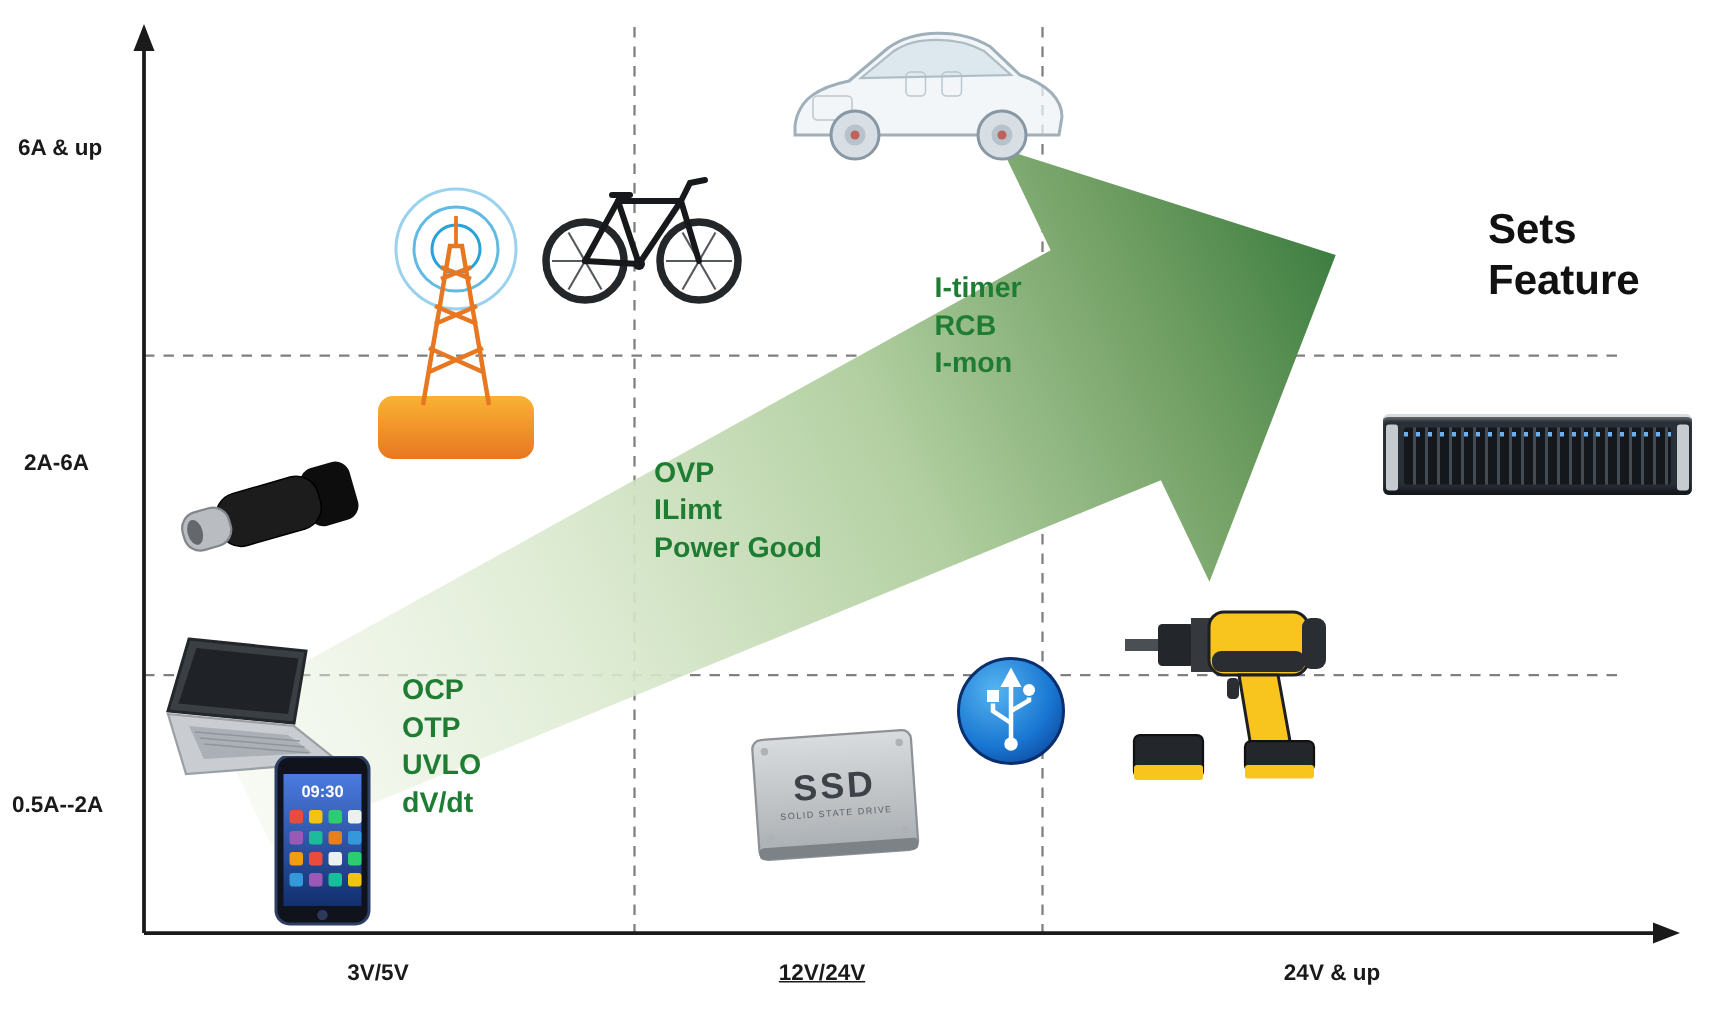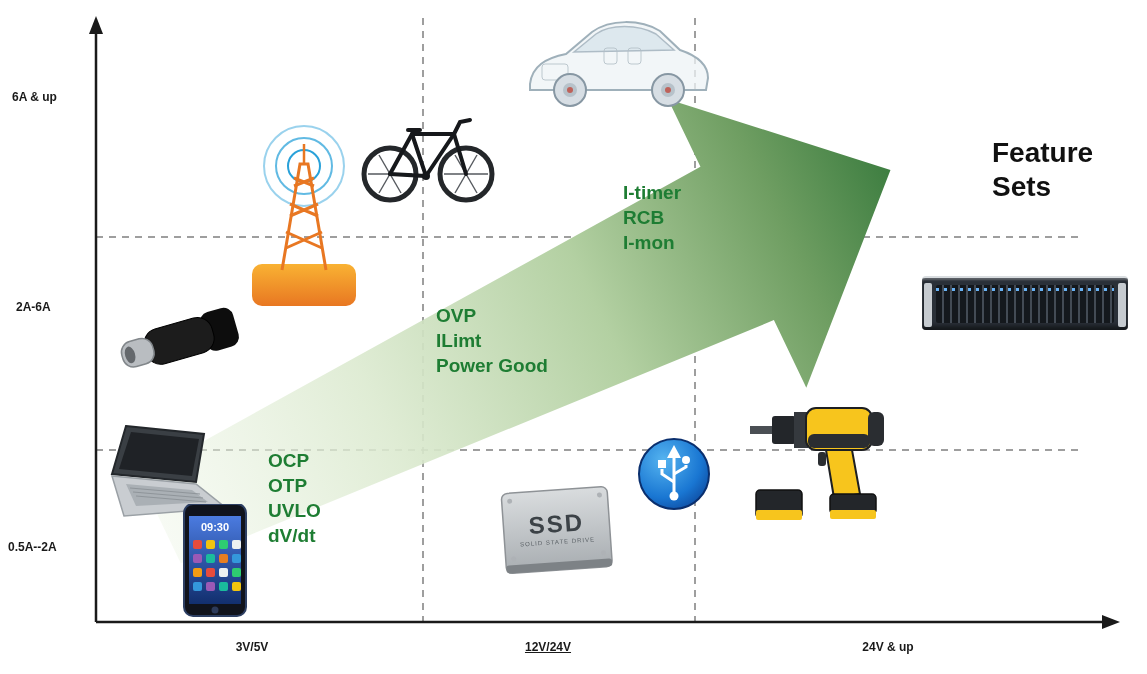--- a/index.html
+++ b/index.html
@@ -3,21 +3,21 @@
 <meta charset="utf-8">
 <style>
   * { box-sizing: border-box; }
   html, body { margin: 0; padding: 0; background: #ffffff; }
   .canvas {
     position: relative; width: 1147px; height: 674px; background: #fff;
     overflow: hidden; font-family: "Liberation Sans", sans-serif;
   }
   .layer { position: absolute; left: 0; top: 0; }
   .axis-label {
-    position: absolute; font-weight: bold; font-size: 12px;
+    position: absolute; font-weight: bold; font-size: 15px;
     color: var(--axis-black, #1a1a1a); white-space: nowrap;
   }
   .x-label { transform: translateX(-50%); text-align: right; }
   .feature-text {
     position: absolute; font-weight: bold; font-size: 19px;
     color: var(--feature-text-green, #1e7d33); line-height: 1.32; white-space: nowrap;
   }
   .title {
     position: absolute; font-weight: bold; font-size: 28px; color: #111;
     line-height: 1.22; white-space: nowrap;
@@ -246,21 +246,21 @@
 
   <div class="server">
     <div class="ear left"></div>
     <div class="ear right"></div>
     <div class="slots"></div>
     <div class="lights"></div>
   </div>
 
   <div class="axis-label" style="left:12px; top:90px;">6A &amp; up</div>
   <div class="axis-label" style="left:16px; top:300px;">2A-6A</div>
-  <div class="axis-label" style="left:8px;  top:528px;margin-top:12px;">0.5A--2A</div>
+  <div class="axis-label" style="left:8px;  top:528px;">0.5A--2A</div>
 
   <div class="axis-label x-label" style="left:252px; top:640px;">3V/5V</div>
   <div class="axis-label x-label" style="left:548px; top:640px;text-decoration:underline;">12V/24V</div>
   <div class="axis-label x-label" style="left:888px; top:640px;">24V &amp; up</div>
 
   <div class="feature-text" style="left:436px; top:303px;">
     <div>OVP</div>
     <div>ILimt</div>
     <div>Power Good</div>
   </div>
@@ -272,17 +272,17 @@
     <div>dV/dt</div>
   </div>
 
   <div class="feature-text" style="left:623px; top:180px;">
     <div>I-timer</div>
     <div>RCB</div>
     <div>I-mon</div>
   </div>
 
   <div class="title" style="left:992px; top:136px;">
+    <div>Sets</div>
     <div>Feature</div>
-    <div>Sets</div>
   </div>
 
 </div>
 
 </body></html>

